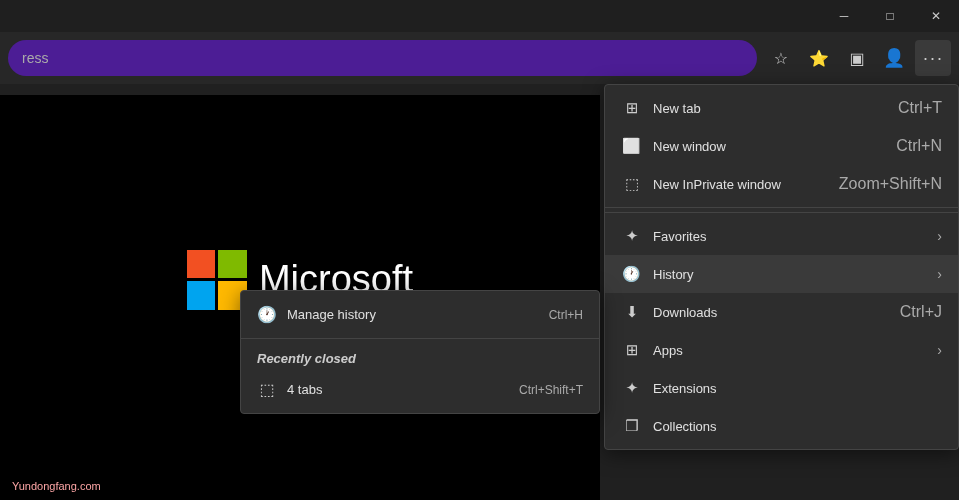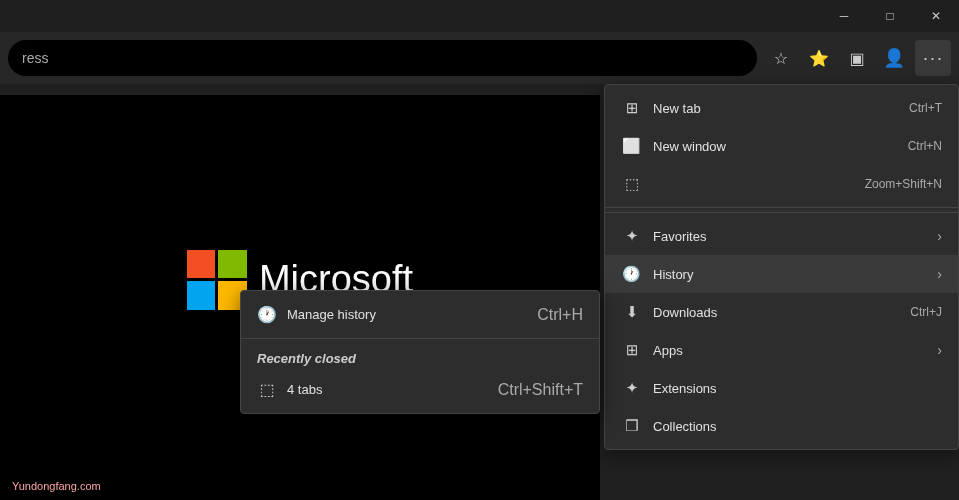--- a/index.html
+++ b/index.html
@@ -36,21 +36,21 @@
     .address-bar-row {
       height: 52px;
       background: #272727;
       display: flex;
       align-items: center;
       padding: 0 8px;
       gap: 6px;
     }
     .address-bar {
       flex: 1;
-      background: #000000;
+      background: #4c1d95;
       border-radius: 20px;
       height: 36px;
       display: flex;
       align-items: center;
       padding: 0 14px;
       color: #aaa;
       font-size: 14px;
     }
     .toolbar-icons {
       display: flex;
@@ -139,21 +139,21 @@
       font-size: 13px;
       cursor: pointer;
     }
     .submenu-item-left {
       display: flex;
       align-items: center;
       gap: 10px;
     }
     .submenu-shortcut {
       color: #aaa;
-      font-size: 16px;
+      font-size: 12px;
     }
     .submenu-divider {
       height: 1px;
       background: #444;
       margin: 4px 0;
     }
     .submenu-section-title {
       padding: 8px 16px 4px;
       color: #ccc;
       font-size: 13px;
@@ -196,21 +196,21 @@
       gap: 10px;
     }
     .menu-item-icon {
       font-size: 15px;
       color: #ccc;
       width: 22px;
       text-align: center;
     }
     .menu-shortcut {
       color: #aaa;
-      font-size: 12px;
+      font-size: 16px;
     }
     .menu-arrow {
       color: #aaa;
       font-size: 14px;
     }
     .menu-divider {
       height: 1px;
       background: #444;
       margin: 4px 0;
     }
@@ -341,20 +341,21 @@
     <div class="menu-item-left">
       <span class="menu-item-icon">⬜</span>
       <span>New window</span>
     </div>
     <span class="menu-shortcut">Ctrl+N</span>
   </div>
 
   <div class="menu-item">
     <div class="menu-item-left">
       <span class="menu-item-icon">⬚</span>
+      <span>New InPrivate window</span>
     </div>
     <span class="menu-shortcut">Zoom+Shift+N</span>
   </div>
 
   <div class="menu-divider"></div>
 
 
   <div class="menu-divider"></div>
 
   <div class="menu-item">

